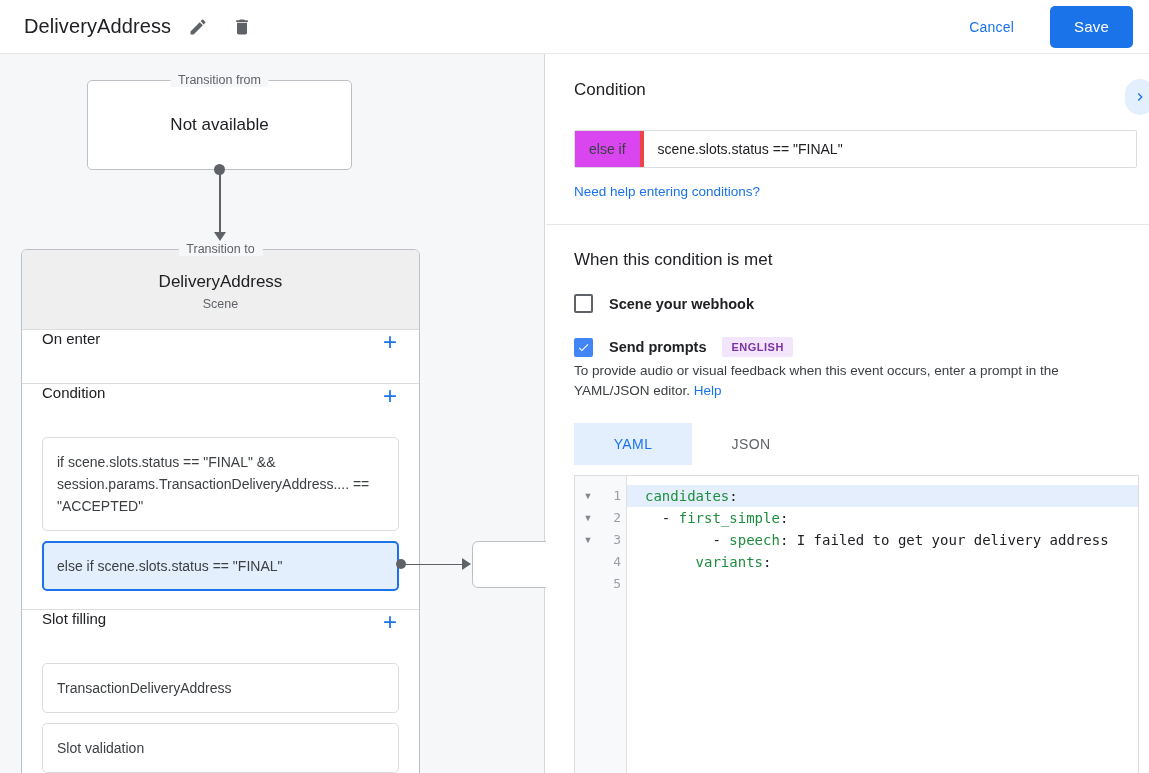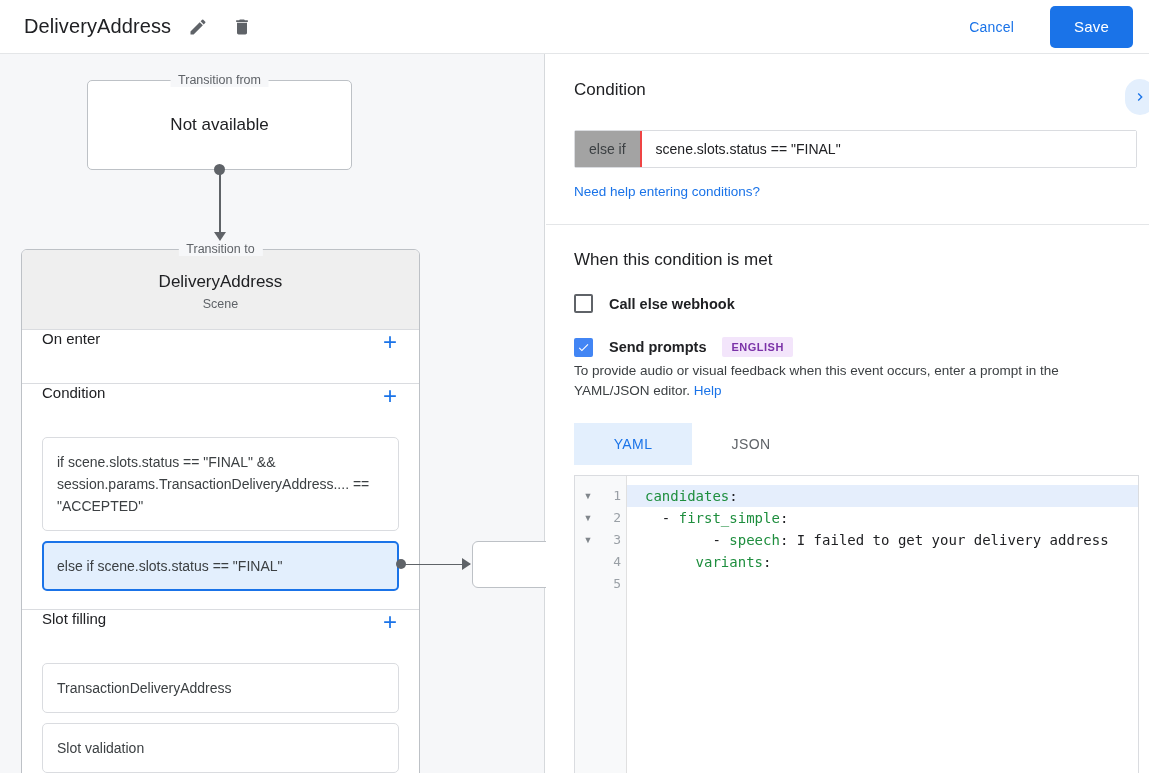--- a/index.html
+++ b/index.html
@@ -152,21 +152,21 @@
   .rp-section { padding: 0 28px; }
   .rp-sec-condition { padding-top: 26px; padding-bottom: 24px; border-bottom: 1px solid #e4e6e8; }
   .rp-title { font-size: 17px; color: #202124; margin: 0 0 30px 0; font-weight: 400; }
 
   .cond-row {
     display: flex; align-items: stretch;
     border: 1px solid #dadce0; border-radius: 2px;
     height: 38px; width: 563px;
   }
   .cond-prefix {
-    background: #a3a3a3; border-right: 2px solid #ef4444;
+    background: #d946ef; border-right: 4px solid #ef4444;
     display: flex; align-items: center; padding: 0 14px;
     font-size: 14px; color: #3c4043;
   }
   .cond-input {
     flex: 1; border: none; outline: none;
     font-size: 14px; color: #202124; padding: 0 14px;
     font-family: "Liberation Sans", sans-serif;
     background: #fff;
   }
   .link {
@@ -349,21 +349,21 @@
       </div>
 
       <a class="link">Need help entering conditions?</a>
     </div>
 
     <div class="rp-section rp-sec-met">
       <h2 class="rp-title2">When this condition is met</h2>
 
       <div class="cb-row">
         <span class="cb"></span>
-        <span class="cb-label">Call else webhook</span>
+        <span class="cb-label">Scene your webhook</span>
       </div>
 
       <div class="cb-row" style="margin-bottom:14px;">
         <span class="cb checked">
           <svg width="13" height="13" viewBox="0 0 24 24" aria-hidden="true">
             <path fill="#ffffff" d="M9 16.17 4.83 12l-1.42 1.41L9 19 21 7l-1.41-1.41z"></path>
           </svg>
         </span>
         <span class="cb-label">Send prompts</span>
         <span class="lang-badge">ENGLISH</span>

